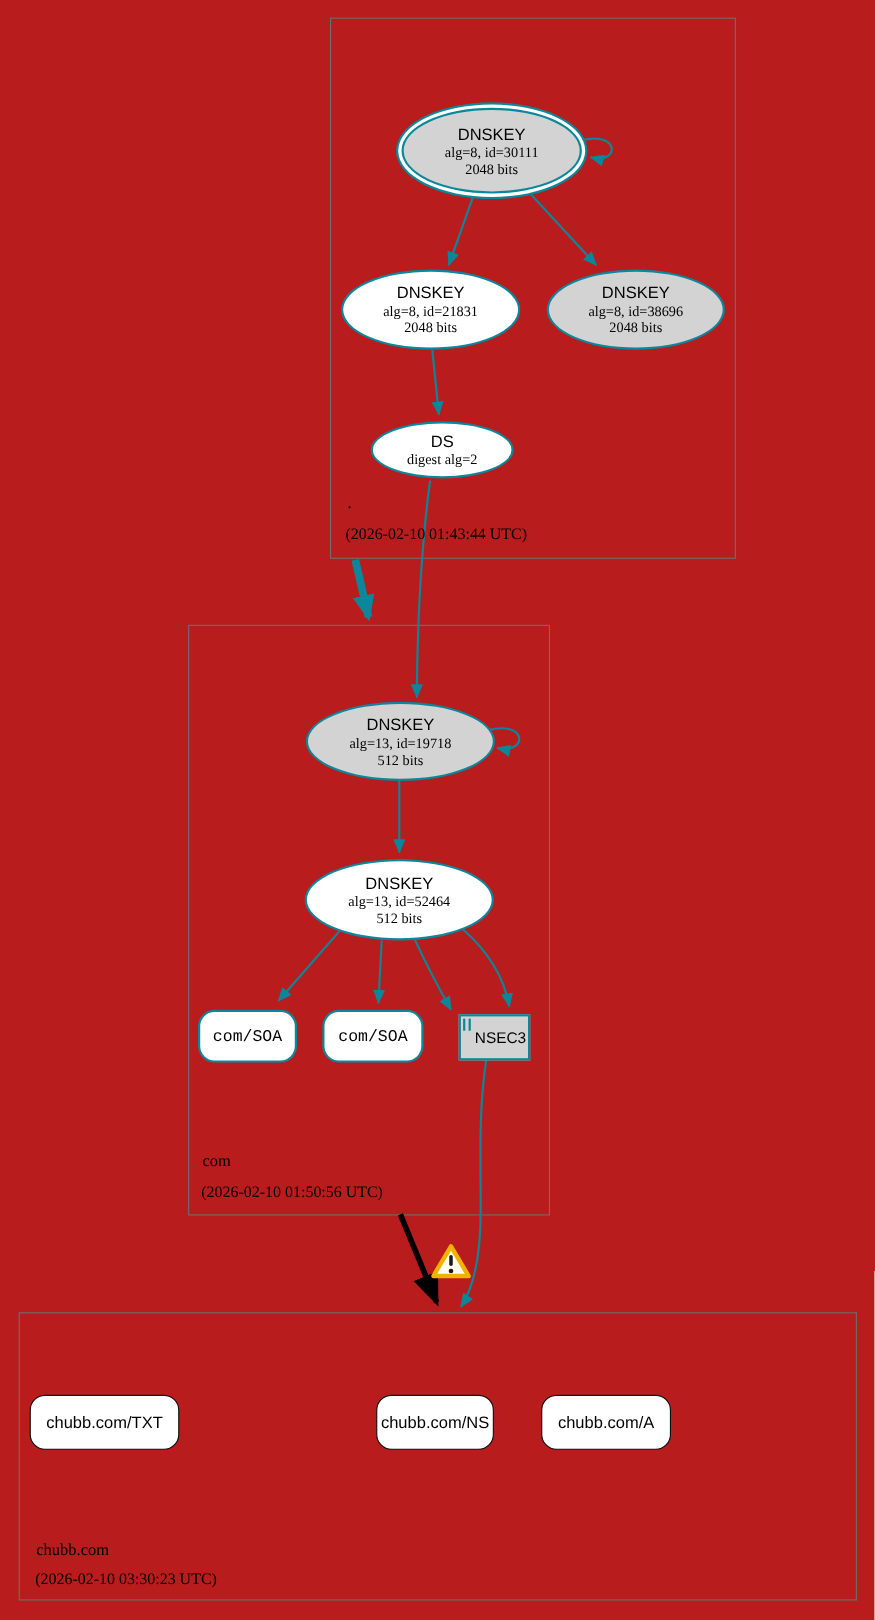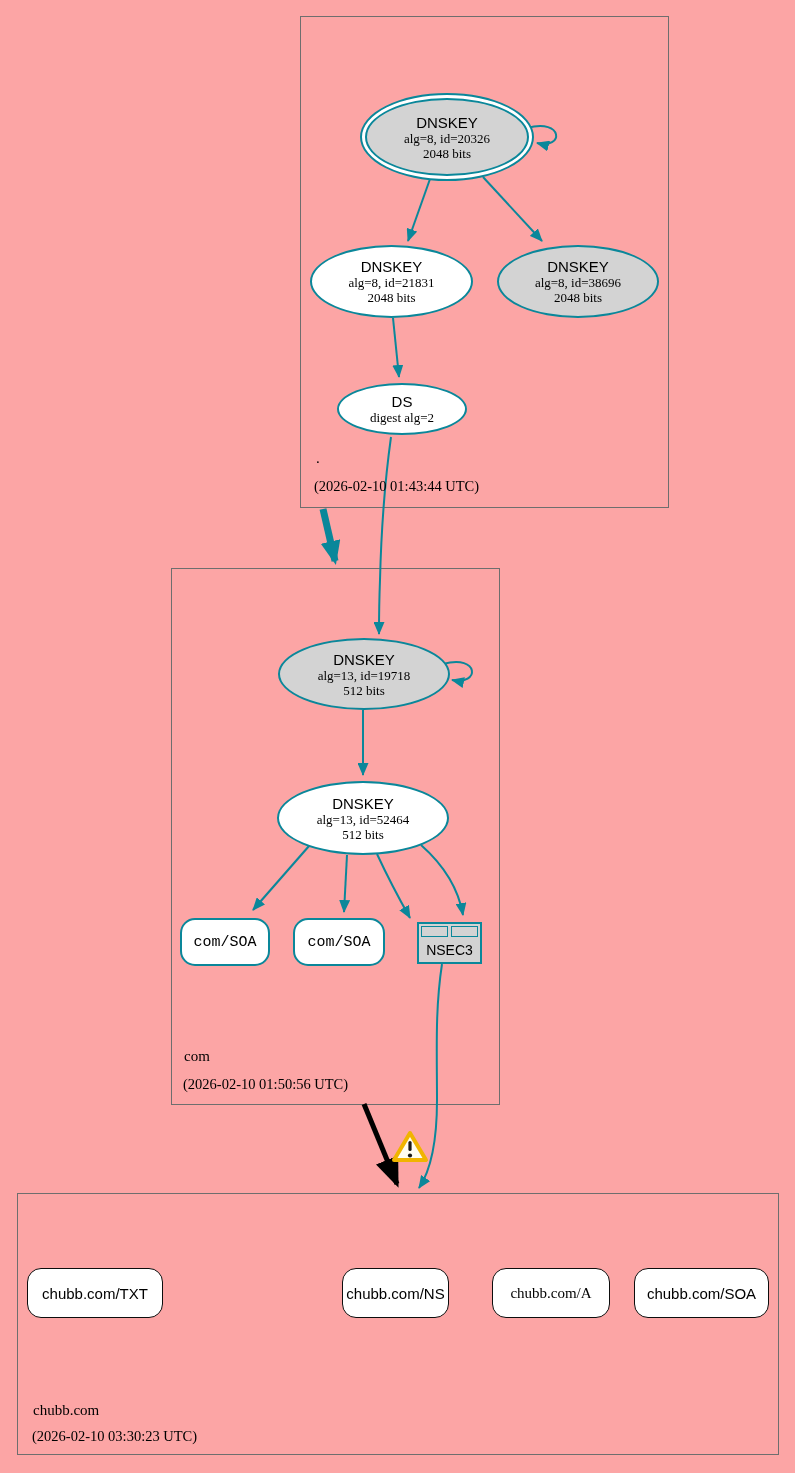--- a/index.html
+++ b/index.html
@@ -4,21 +4,21 @@
 <style>
   :root{
     --teal:#0a879a;
     --gray-fill:#d3d3d3;
     --warn:#f0b400;
     --ink:#000000;
     --box-border:#6e6e6e;
   }
   html,body{margin:0;padding:0;background:#ffffff;}
   #canvas{
-    position:relative;width:795px;height:1473px;background:#fca5a5;
+    position:relative;width:795px;height:1473px;background:#b91c1c;
     font-family:"Liberation Sans",sans-serif;overflow:hidden;
   }
   .zone-box{
     position:absolute;border:1px solid var(--box-border);background:transparent;
     box-sizing:border-box;z-index:1;
   }
   #edges{position:absolute;left:0;top:0;z-index:2;}
   .edge{fill:none;stroke:var(--teal);stroke-width:2px;}
   .edge-thick{fill:none;stroke:var(--teal);stroke-width:7px;}
   .edge-black{fill:none;stroke:var(--ink);stroke-width:5px;}
@@ -46,21 +46,21 @@
   .rrbox{
     position:absolute;z-index:3;box-sizing:border-box;background:#ffffff;
     display:flex;align-items:center;justify-content:center;
     font-size:15px;color:#000;
   }
   .rr-teal{border:2px solid var(--teal);border-radius:15px;font-family:Liberation Mono, monospace;}
   .rr-black{border:1.5px solid #0d0d0d;border-radius:14px;}
   .nsec3{
     position:absolute;z-index:3;box-sizing:border-box;
     border:2.5px solid var(--teal);background:var(--gray-fill);
-    display:flex;flex-direction:column;
+    display:flex;flex-direction:row;
   }
   .nsec3-cells{display:flex;gap:3px;padding:2px 2px 0 2px;height:11px;}
   .nsec3-cell{flex:1;border:1.5px solid var(--teal);background:var(--gray-fill);box-sizing:border-box;}
   .nsec3-label{flex:1;display:flex;align-items:center;justify-content:center;font-size:14px;color:#000;}
   .zone-label{
     position:absolute;z-index:3;font-family:"Liberation Serif",serif;
     font-size:15px;color:#000;white-space:nowrap;
   }
   .zone-ts{
     position:absolute;z-index:3;font-family:Liberation Serif, serif;
@@ -107,21 +107,21 @@
     <path class="edge" d="M 421,845 C 447,868 459,892 463,915" marker-end="url(#m-teal)"></path>
 
     <path class="edge" d="M 442,964 C 435,1010 437,1050 437,1100 C 437,1145 429,1173 419,1188" marker-end="url(#m-teal)"></path>
 
     <path class="edge-black" d="M 364,1104 L 397,1184" marker-end="url(#m-black-big)"></path>
   </svg>
 
   <div class="ring-outer node" style="left:360px;top:93px;width:174px;height:88px;">
     <div class="ring-inner">
       <div class="node-title">DNSKEY</div>
-      <div class="node-detail">alg=8, id=20326</div>
+      <div class="node-detail">alg=8, id=30111</div>
       <div class="node-detail">2048 bits</div>
     </div>
   </div>
 
   <div class="ellipse node" style="left:310px;top:245px;width:163px;height:73px;">
     <div class="node-title">DNSKEY</div>
     <div class="node-detail">alg=8, id=21831</div>
     <div class="node-detail">2048 bits</div>
   </div>
 
@@ -174,23 +174,20 @@
     <rect x="17.4" y="11" width="3.2" height="10" rx="1.6" fill="#1a1a1a"></rect>
     <circle cx="19" cy="25.5" r="2.1" fill="#1a1a1a"></circle>
   </svg>
 
   <div class="rrbox rr-black" style="left:27px;top:1268px;width:136px;height:50px;justify-content:center;">
     <span>chubb.com/TXT</span>
   </div>
   <div class="rrbox rr-black" style="left:342px;top:1268px;width:107px;height:50px;">
     <span>chubb.com/NS</span>
   </div>
-  <div class="rrbox rr-black" style="left:492px;top:1268px;width:118px;height:50px;font-family:Liberation Serif, serif;">
+  <div class="rrbox rr-black" style="left:492px;top:1268px;width:118px;height:50px;">
     <span>chubb.com/A</span>
-  </div>
-  <div class="rrbox rr-black" style="left:634px;top:1268px;width:135px;height:50px;">
-    <span>chubb.com/SOA</span>
   </div>
 
   <div class="zone-label" style="left:33px;top:1402px;font-family:Liberation Serif, serif;">chubb.com</div>
   <div class="zone-ts" style="left:32px;top:1428px;">(2026-02-10 03:30:23 UTC)</div>
 
 </div>
 
 </body></html>

